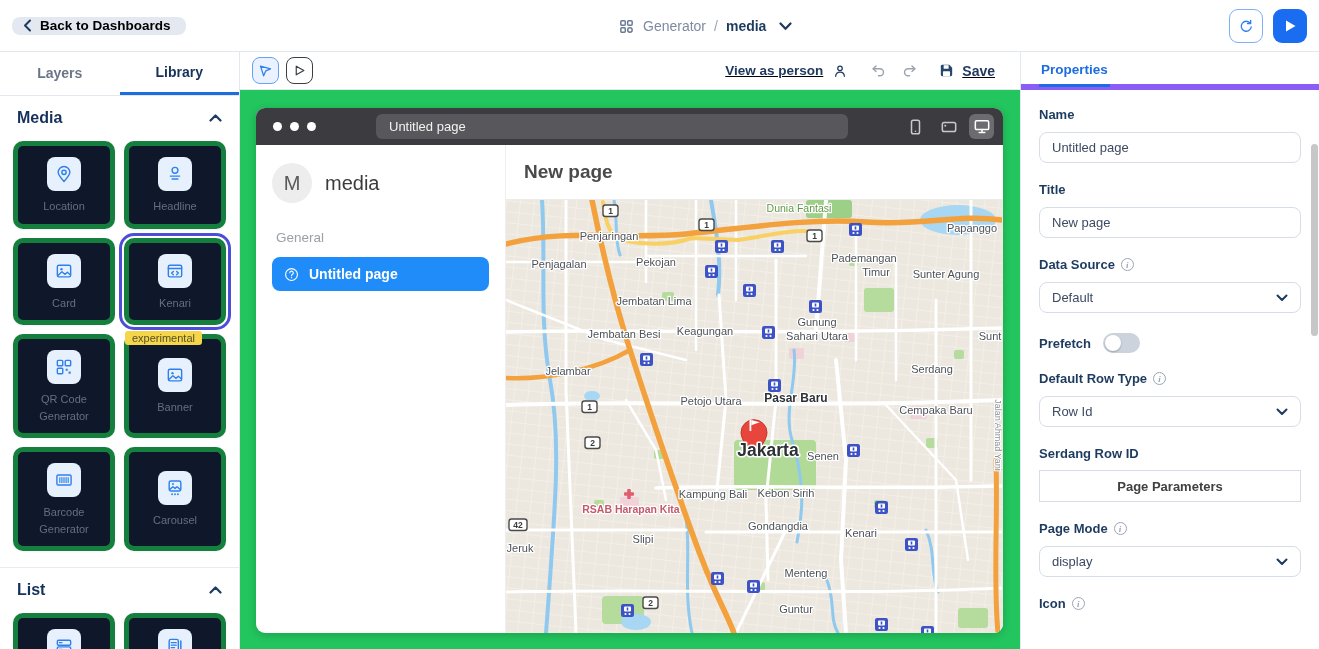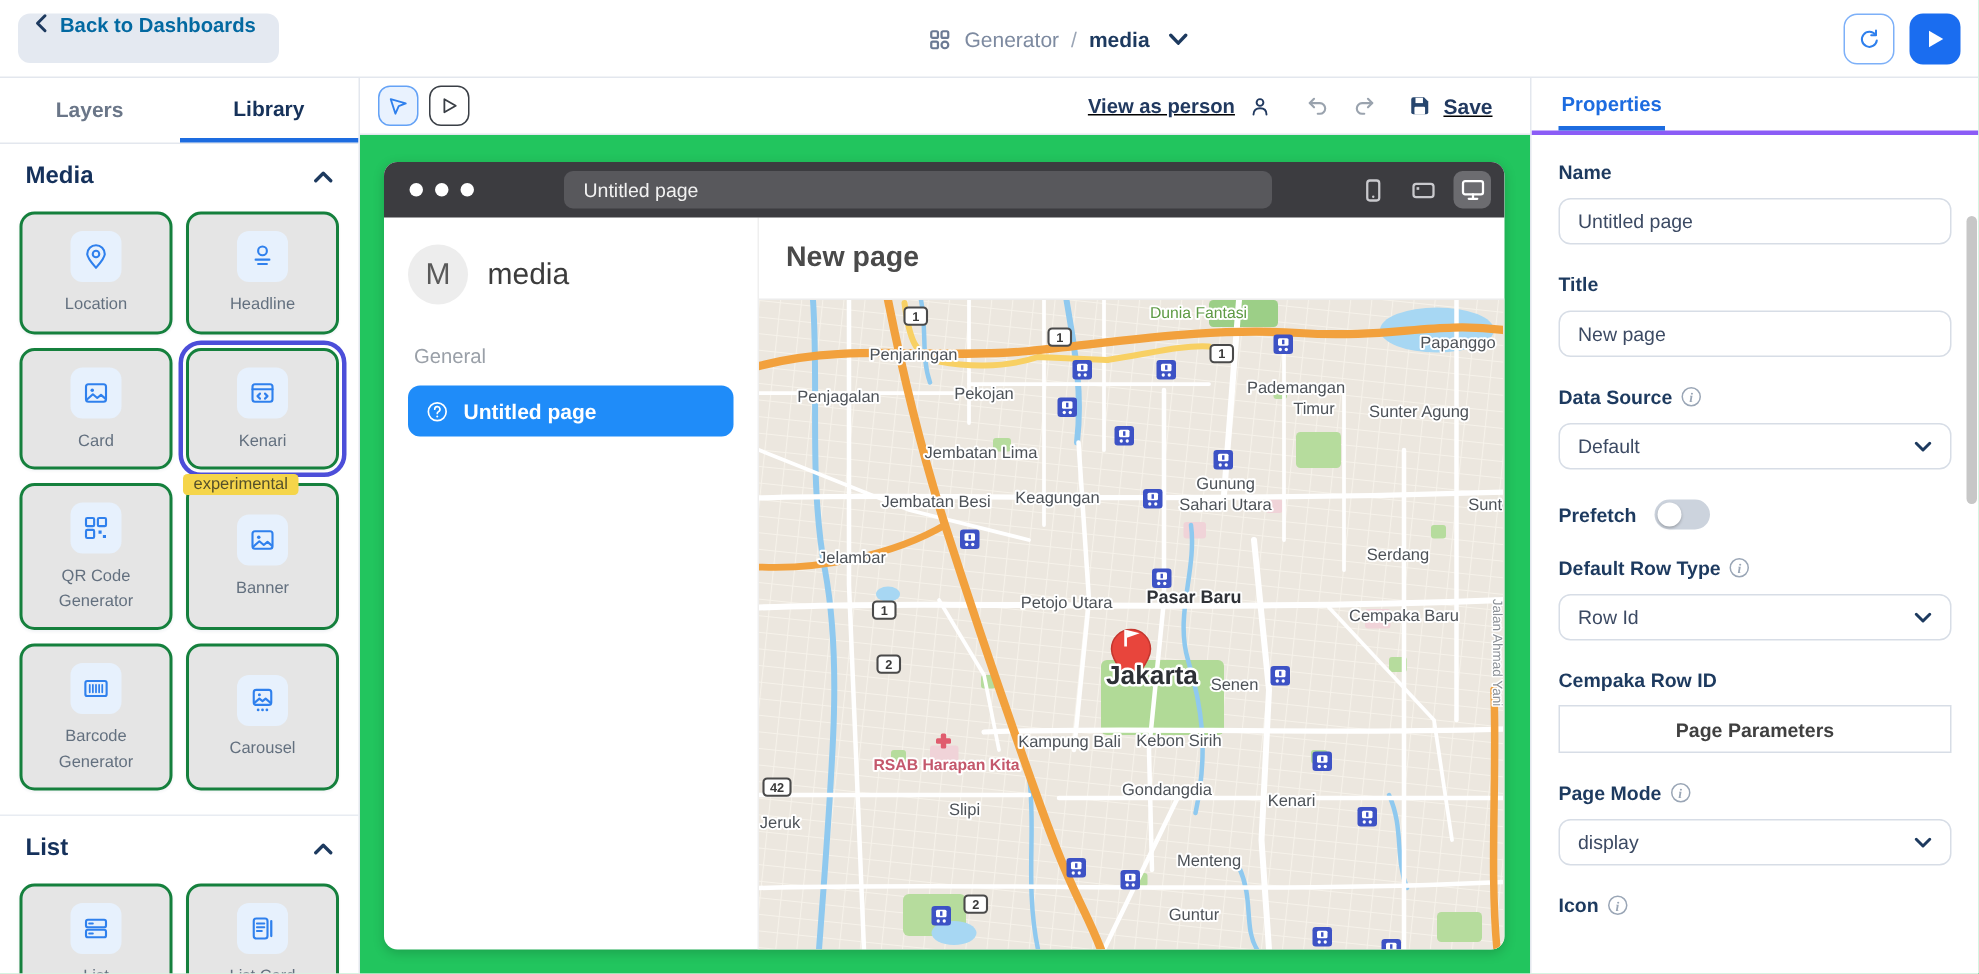--- a/index.html
+++ b/index.html
@@ -3,23 +3,23 @@
 <meta charset="utf-8">
 <style>
   * { margin:0; padding:0; box-sizing:border-box; }
   html,body { width:1319px; height:649px; overflow:hidden; background:#fff;
     font-family:"Liberation Sans", sans-serif; }
   svg { display:block; }
 
   
   .topbar { position:relative; height:52px; background:#fff; border-bottom:1px solid #e3e7ee;
     display:flex; align-items:center; }
-  .back-btn { margin-left:12px; height:33px; padding:0 15px 0 11px; background:#e4e9f1;
-    border:none; border-radius:8px; display:flex; align-items:flex-start; gap:8px;
-    font:600 13.5px "Liberation Sans",sans-serif; color:#0369a1; cursor:pointer; }
+  .back-btn { margin-left:12px; height:18px; padding:0 15px 0 11px; background:#e4e9f1;
+    border:none; border-radius:8px; display:flex; align-items:center; gap:8px;
+    font:600 13.5px "Liberation Sans",sans-serif; color:#000000; cursor:pointer; }
   .breadcrumb { position:absolute; left:618px; top:0; height:52px; display:flex; align-items:center; gap:8px; }
   .bc-section { font:400 14px "Liberation Sans",sans-serif; color:#7d8aa0; }
   .bc-sep { color:#9aa5b5; font-size:14px; }
   .bc-current { font:700 14px "Liberation Sans",sans-serif; color:#1d3a5f; }
   .topbar-right { position:absolute; right:12px; top:9px; display:flex; gap:10px; }
   .icon-btn-outline { width:34px; height:34px; border:1px solid #7db0f8; background:#fff;
     border-radius:9px; display:grid; place-items:center; cursor:pointer; }
   .icon-btn-solid { width:34px; height:34px; border:none; background:#1a6df0;
     border-radius:9px; display:grid; place-items:center; cursor:pointer; }
 
@@ -29,21 +29,21 @@
   .left-tabs { height:44px; display:flex; border-bottom:1px solid #e3e7ee; }
   .left-tab { flex:1; display:grid; place-items:center; font:600 14px "Liberation Sans",sans-serif;
     color:#6a7688; cursor:pointer; border-bottom:2px solid transparent; }
   .left-tab.active { color:#16325a; border-bottom:3px solid #1d6ce0; }
   .lib-section { }
   .lib-section + .lib-section { margin-top:16px; border-top:1px solid #e8ecf2; }
   .section-head { display:flex; align-items:center; justify-content:space-between;
     padding:13px 17px 12px; cursor:pointer; }
   .section-title { font:700 16px "Liberation Sans",sans-serif; color:#15315b; }
   .card-grid { display:grid; grid-template-columns:1fr 1fr; gap:9px; padding:2px 13px 0; }
-  .lib-card { position:relative; background:#e5e5e5; border:2px solid #15803d; border-radius:10px;
+  .lib-card { position:relative; background:#0f172a; border:5px solid #15803d; border-radius:10px;
     box-shadow:0 1px 2px rgba(25,45,80,.06); min-height:71px; padding:11px 5px 9px;
     display:flex; flex-direction:column; align-items:center; justify-content:center; cursor:pointer; }
   .lib-card.selected { outline:3px solid #4c4ed9; outline-offset:2px; }
   .card-icon { width:34px; height:34px; background:#e7f1fd; border-radius:8px; display:grid; place-items:center; }
   .card-label { margin-top:7px; font:400 11px "Liberation Sans",sans-serif; color:#63707f;
     text-align:center; line-height:1.5; }
   .exp-badge { position:absolute; top:-8px; left:-4px; background:#f5d54a; color:#55502a;
     font:400 11px "Liberation Sans",sans-serif; padding:1px 7px; border-radius:3px; z-index:2; }
 
   
@@ -93,21 +93,21 @@
     paint-order:stroke; stroke:#ffffff; stroke-width:2.6px; stroke-linejoin:round; }
   .ml.bold { font-weight:700; fill:#2f3237; font-size:12px; }
   .ml.city { font-weight:700; font-size:17.5px; fill:#2d3035; stroke-width:3.2px; }
   .ml.green { fill:#5e9a44; font-size:10.5px; }
   .ml.red { fill:#c4586c; font-size:10.5px; font-weight:600; }
   .ml.vstreet { fill:#8b9096; font-size:9px; stroke-width:2px; }
   .shield-txt { font:700 8.5px "Liberation Sans",sans-serif; fill:#3a3a3a; text-anchor:middle; }
 
   
   .right-panel { width:299px; background:#fff; border-left:1px solid #e3e7ee; position:relative; overflow:hidden; }
-  .prop-tabrow { height:38px; border-bottom:3px solid #8b5cf6; }
+  .prop-tabrow { height:38px; border-bottom:6px solid #8b5cf6; }
   .prop-tab { display:inline-block; margin-left:18px; padding:10px 2px 7px;
     font:700 13.5px "Liberation Sans",sans-serif; color:#1d6ce0; border-bottom:3px solid #1d6ce0; cursor:pointer; }
   .prop-content { padding:0 18px; }
   .prop-field { margin-top:19px; }
   .prop-label { display:flex; align-items:center; gap:6px;
     font:700 13px "Liberation Sans",sans-serif; color:#1d3a5f; }
   .prop-input { margin-top:10px; width:100%; height:31px; border:1px solid #d7dde6; border-radius:8px;
     padding:0 12px; font:400 13px "Liberation Sans",sans-serif; color:#3c4a63; background:#fff; }
   .prop-input::placeholder { color:#a8b2c1; }
   .prop-select { margin-top:10px; width:100%; height:31px; border:1px solid #d7dde6; border-radius:8px;
@@ -718,21 +718,21 @@
             <span class="info-i">i</span>
           </div>
         <div class="prop-select">
           <span>Row Id</span>
           <svg width="12" height="8" viewBox="0 0 12 8">
               <path d="M1.5 1.5 L6 6 L10.5 1.5" stroke="#1d3a5f" stroke-width="2" fill="none" stroke-linecap="round" stroke-linejoin="round"></path>
             </svg>
         </div>
       </div>
       <div class="prop-field">
-        <div class="prop-label">Cempaka Row ID</div>
+        <div class="prop-label">Serdang Row ID</div>
       </div>
       <button class="pp-btn">Page Parameters</button>
       <div class="prop-field">
         <div class="prop-label">
             <span>Page Mode</span>
             <span class="info-i">i</span>
           </div>
         <div class="prop-select">
           <span>display</span>
           <svg width="12" height="8" viewBox="0 0 12 8">

